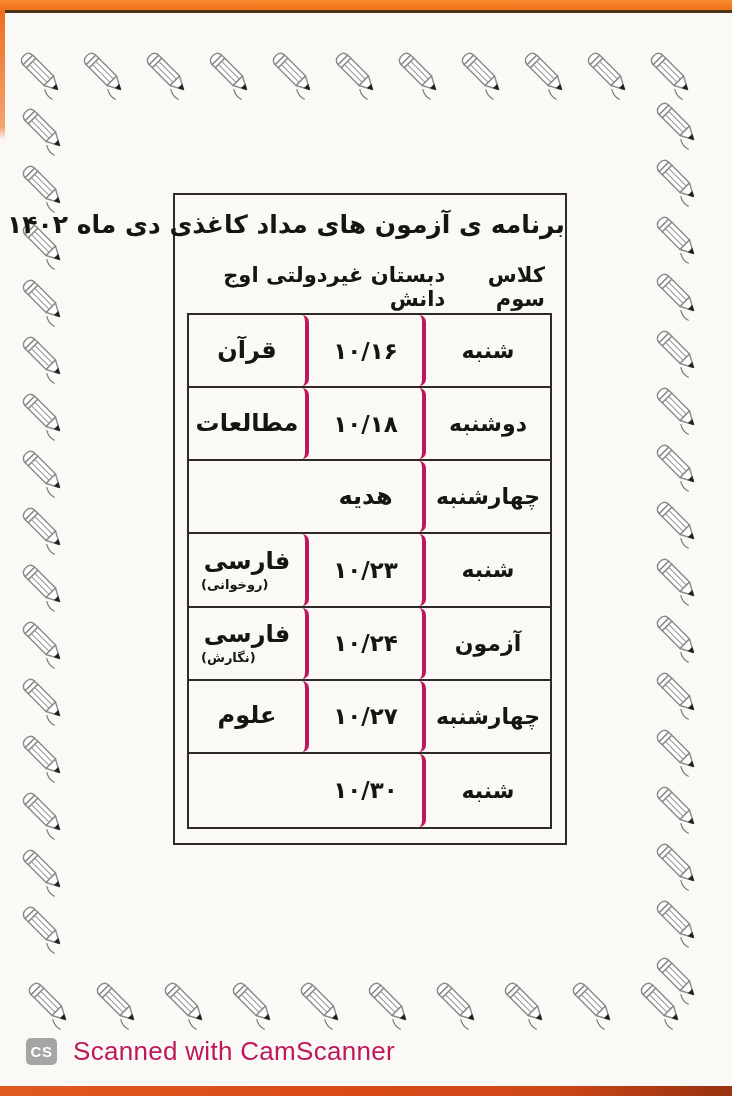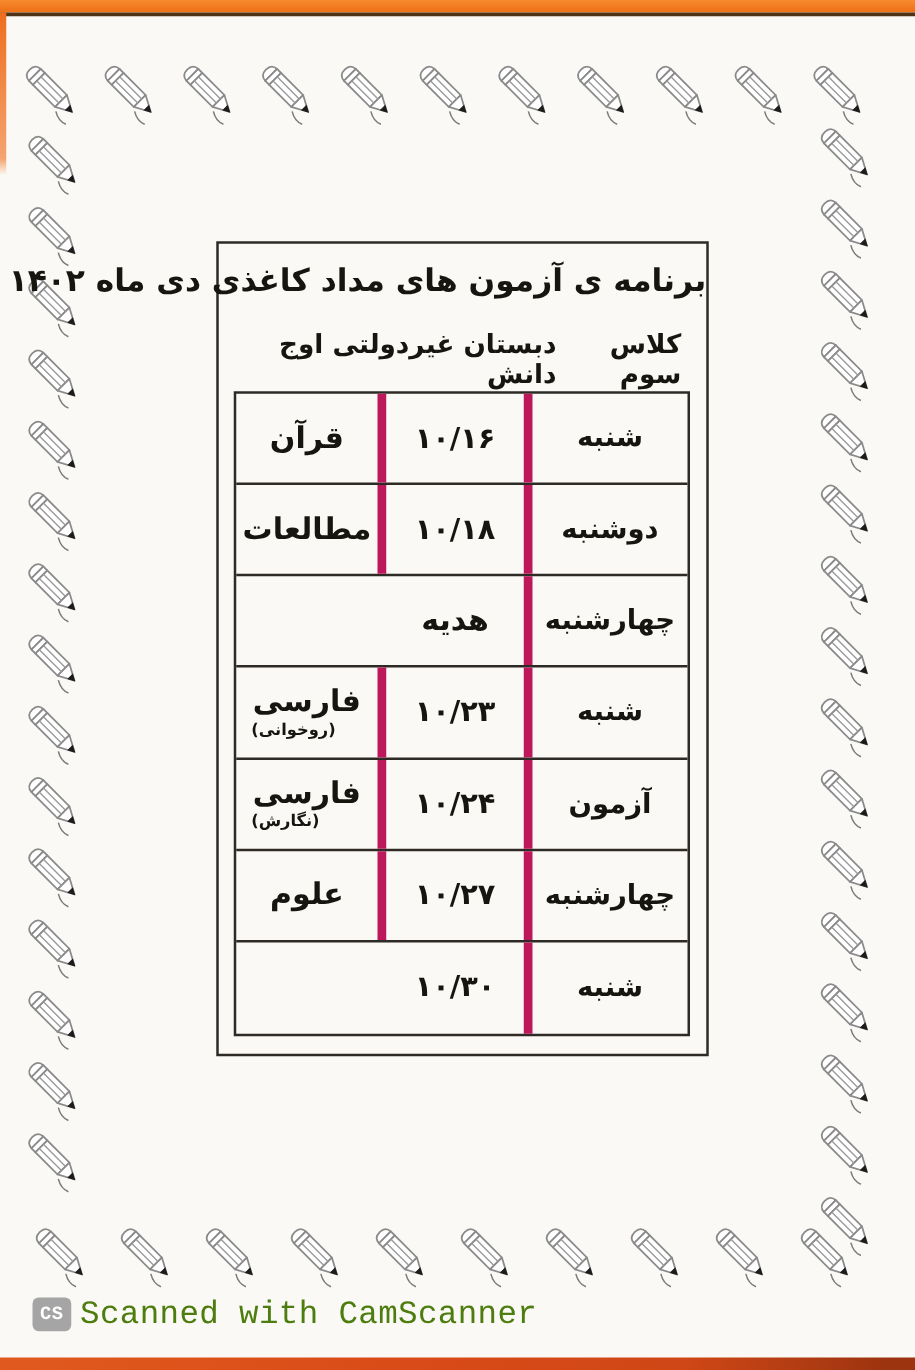--- a/index.html
+++ b/index.html
@@ -36,35 +36,35 @@
     position:absolute;top:118px;right:13px;width:365px;height:516px;
     border:2px solid #2e2b26;box-sizing:border-box;
     display:grid;grid-template-rows:repeat(7,1fr);
   }
   .trow{display:grid;grid-template-columns:124px 117px 1fr;}
   .trow:not(:last-child){border-bottom:2px solid #2e2b26;}
   .cell{
     display:flex;align-items:center;justify-content:center;
     font-weight:bold;font-size:24px;box-sizing:border-box;
   }
-  .cell:not(:first-child){border-right:7px solid #be185d;}
+  .cell:not(:first-child){border-right:4px solid #be185d;border-radius:7px;}
   .cell.day{font-size:22px;}
   .cell.date{direction:ltr;letter-spacing:3px;font-size:23px;}
   .cell.subject{flex-direction:column;gap:3px;padding-bottom:2px;}
   .subj-note{font-size:13px;letter-spacing:0;align-self:flex-end;margin-inline-end:12px;line-height:1;}
   .subj-note:empty{display:none;}
   
-  .wm{position:absolute;left:26px;top:1036px;display:flex;align-items:center;gap:7px;
-      font-family:Liberation Mono, monospace;}
+  .wm{position:absolute;left:26px;top:1036px;display:flex;align-items:center;gap:16px;
+      font-family:Liberation Sans, sans-serif;}
   .wm-badge{
     width:31px;height:27px;background:#a5a5a5;border-radius:5px;
     display:flex;align-items:center;justify-content:center;
     color:#ffffff;font-weight:bold;font-size:15px;letter-spacing:0.5px;
   }
-  .wm-text{color:#4d7c0f;font-size:26px;letter-spacing:0.3px;}
+  .wm-text{color:#be185d;font-size:26px;letter-spacing:0.3px;}
 </style>
 </head>
 <body>
 
 <svg width="0" height="0" style="position:absolute" aria-hidden="true">
   <defs>
     <g id="pencil-def" transform="rotate(45 27 27)">
       <g fill="#ffffff" stroke="#8a8a8a" stroke-width="1.4" stroke-linejoin="round">
         <path d="M8.5,20.3 Q2.6,20.6 2.6,27 Q2.6,33.4 8.5,33.7 Z"></path>
         <rect x="8.5" y="20.3" width="4.5" height="13.4"></rect>

